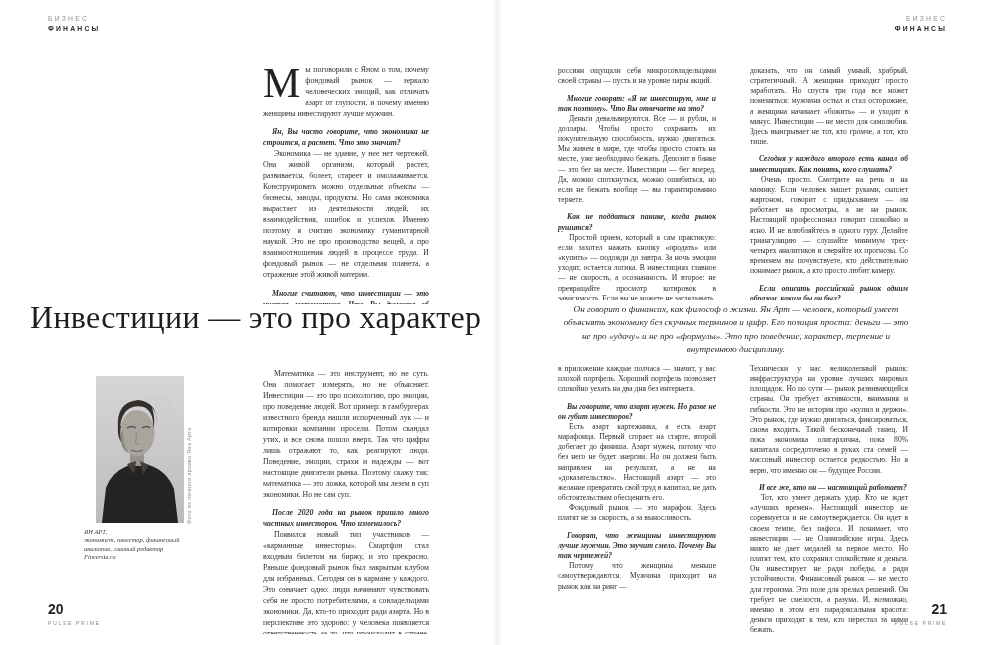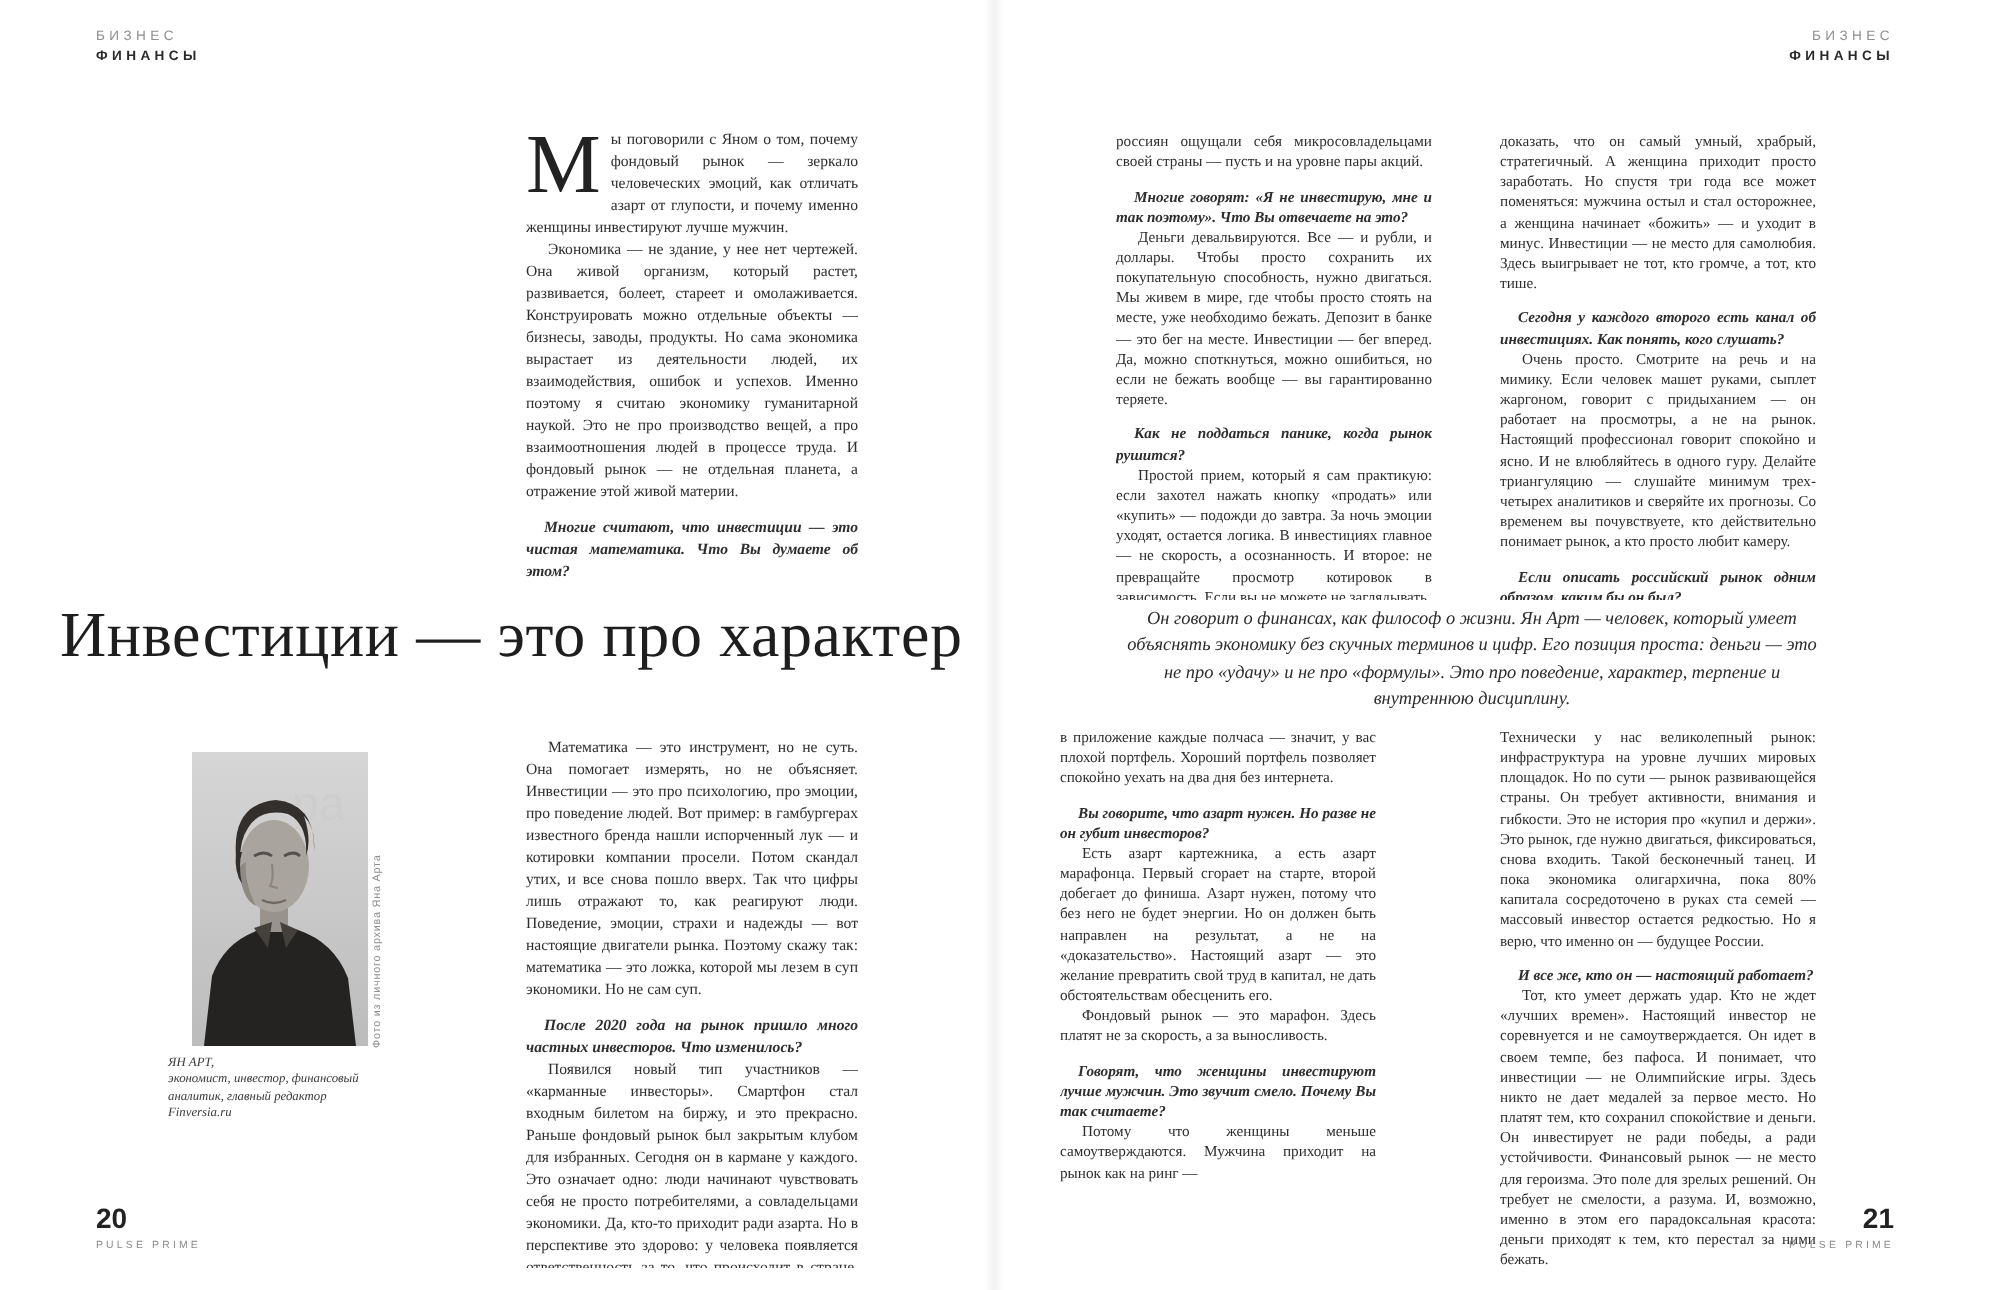--- a/index.html
+++ b/index.html
@@ -44,21 +44,21 @@
   }
   .col p { margin: 0; text-indent: 11px; }
   .col p.an { text-indent: 0; }
   .col p.q { font-weight: 700; font-style: italic; margin-top: 0.95em; text-indent: 9px; }
   .col-left  { font-size: 7.8px; line-height: 11px;   width: 166px; }
   .col-right { font-size: 7.6px; line-height: 10.15px; width: 158px; }
   #col-l-upper { left: 263px; top: 64px;  height: 240px; }
   #col-l-lower { left: 263px; top: 368px; height: 266px; }
   #col-r1-upper { left: 558px; top: 66px;  height: 234px; }
   #col-r2-upper { left: 750px; top: 66px;  height: 234px; }
-  #col-r1-lower { left: 530px; top: 364px; height: 272px; }
+  #col-r1-lower { left: 558px; top: 364px; height: 272px; }
   #col-r2-lower { left: 750px; top: 364px; height: 272px; }
   .dropcap {
     float: left; font-size: 42px; line-height: 34px;
     padding: 2px 5px 0 0; color: #222; font-weight: 400;
   }
   
   .pullquote {
     position: absolute; left: 563px; top: 303px; width: 346px;
     font-style: italic; font-size: 9.2px; line-height: 13.4px;
     color: #2c2c2c; text-align: center;
@@ -89,20 +89,21 @@
     <div class="l2">ФИНАНСЫ</div>
   </div>
   <div class="corner right">
     <div class="l1">БИЗНЕС</div>
     <div class="l2">ФИНАНСЫ</div>
   </div>
 
   <div class="col col-left" id="col-l-upper">
     <p class="an"><span class="dropcap">М</span><span>ы поговорили с Яном о том, почему фондовый рынок — зеркало человеческих эмоций, как отличать азарт от глупости, и почему именно женщины инвестируют лучше мужчин.</span></p>
     <div>
+        <p class="q">Ян, Вы часто говорите, что экономика не строится, а растет. Что это значит?</p>
         <p class="a">Экономика — не здание, у нее нет чертежей. Она живой организм, который растет, развивается, болеет, стареет и омолаживается. Конструировать можно отдельные объекты — бизнесы, заводы, продукты. Но сама экономика вырастает из деятельности людей, их взаимодействия, ошибок и успехов. Именно поэтому я считаю экономику гуманитарной наукой. Это не про производство вещей, а про взаимоотношения людей в процессе труда. И фондовый рынок — не отдельная планета, а отражение этой живой материи.</p>
         <p class="q">Многие считают, что инвестиции — это чистая математика. Что Вы думаете об этом?</p>
       </div>
   </div>
 
   <div class="headline">Инвестиции — это про характер</div>
 
   <div class="photo-wrap">
     <svg width="88" height="147" viewBox="0 0 88 147" xmlns="http://www.w3.org/2000/svg">
       <defs>
@@ -167,21 +168,21 @@
   </div>
 
   <div class="pullquote">Он говорит о финансах, как философ о жизни. Ян Арт — человек, который умеет объяснять экономику без скучных терминов и цифр. Его позиция проста: деньги — это не про «удачу» и не про «формулы». Это про поведение, характер, терпение и внутреннюю дисциплину.</div>
 
   <div class="col col-right" id="col-r1-lower">
     <div>
         <p class="an">в приложение каждые полчаса — значит, у вас плохой портфель. Хороший портфель позволяет спокойно уехать на два дня без интернета.</p>
         <p class="q">Вы говорите, что азарт нужен. Но разве не он губит инвесторов?</p>
         <p class="a">Есть азарт картежника, а есть азарт марафонца. Первый сгорает на старте, второй добегает до финиша. Азарт нужен, потому что без него не будет энергии. Но он должен быть направлен на результат, а не на «доказательство». Настоящий азарт — это желание превратить свой труд в капитал, не дать обстоятельствам обесценить его.</p>
         <p class="a">Фондовый рынок — это марафон. Здесь платят не за скорость, а за выносливость.</p>
-        <p class="q">Говорят, что женщины инвестируют лучше мужчин. Это звучит смело. Почему Вы так считаете?</p>
+        <p class="q">Говорят, что женщины инвестируют лучше мужчин. Это звучит смело. Почему Вы так чертежей?</p>
         <p class="a">Потому что женщины меньше самоутверждаются. Мужчина приходит на рынок как на ринг —</p>
       </div>
   </div>
   <div class="col col-right" id="col-r2-lower">
     <div>
         <p class="an">Технически у нас великолепный рынок: инфраструктура на уровне лучших мировых площадок. Но по сути — рынок развивающейся страны. Он требует активности, внимания и гибкости. Это не история про «купил и держи». Это рынок, где нужно двигаться, фиксироваться, снова входить. Такой бесконечный танец. И пока экономика олигархична, пока 80% капитала сосредоточено в руках ста семей — массовый инвестор остается редкостью. Но я верю, что именно он — будущее России.</p>
         <p class="q">И все же, кто он — настоящий работает?</p>
         <p class="a">Тот, кто умеет держать удар. Кто не ждет «лучших времен». Настоящий инвестор не соревнуется и не самоутверждается. Он идет в своем темпе, без пафоса. И понимает, что инвестиции — не Олимпийские игры. Здесь никто не дает медалей за первое место. Но платят тем, кто сохранил спокойствие и деньги. Он инвестирует не ради победы, а ради устойчивости. Финансовый рынок — не место для героизма. Это поле для зрелых решений. Он требует не смелости, а разума. И, возможно, именно в этом его парадоксальная красота: деньги приходят к тем, кто перестал за ними бежать.</p>
       </div>
   </div>

